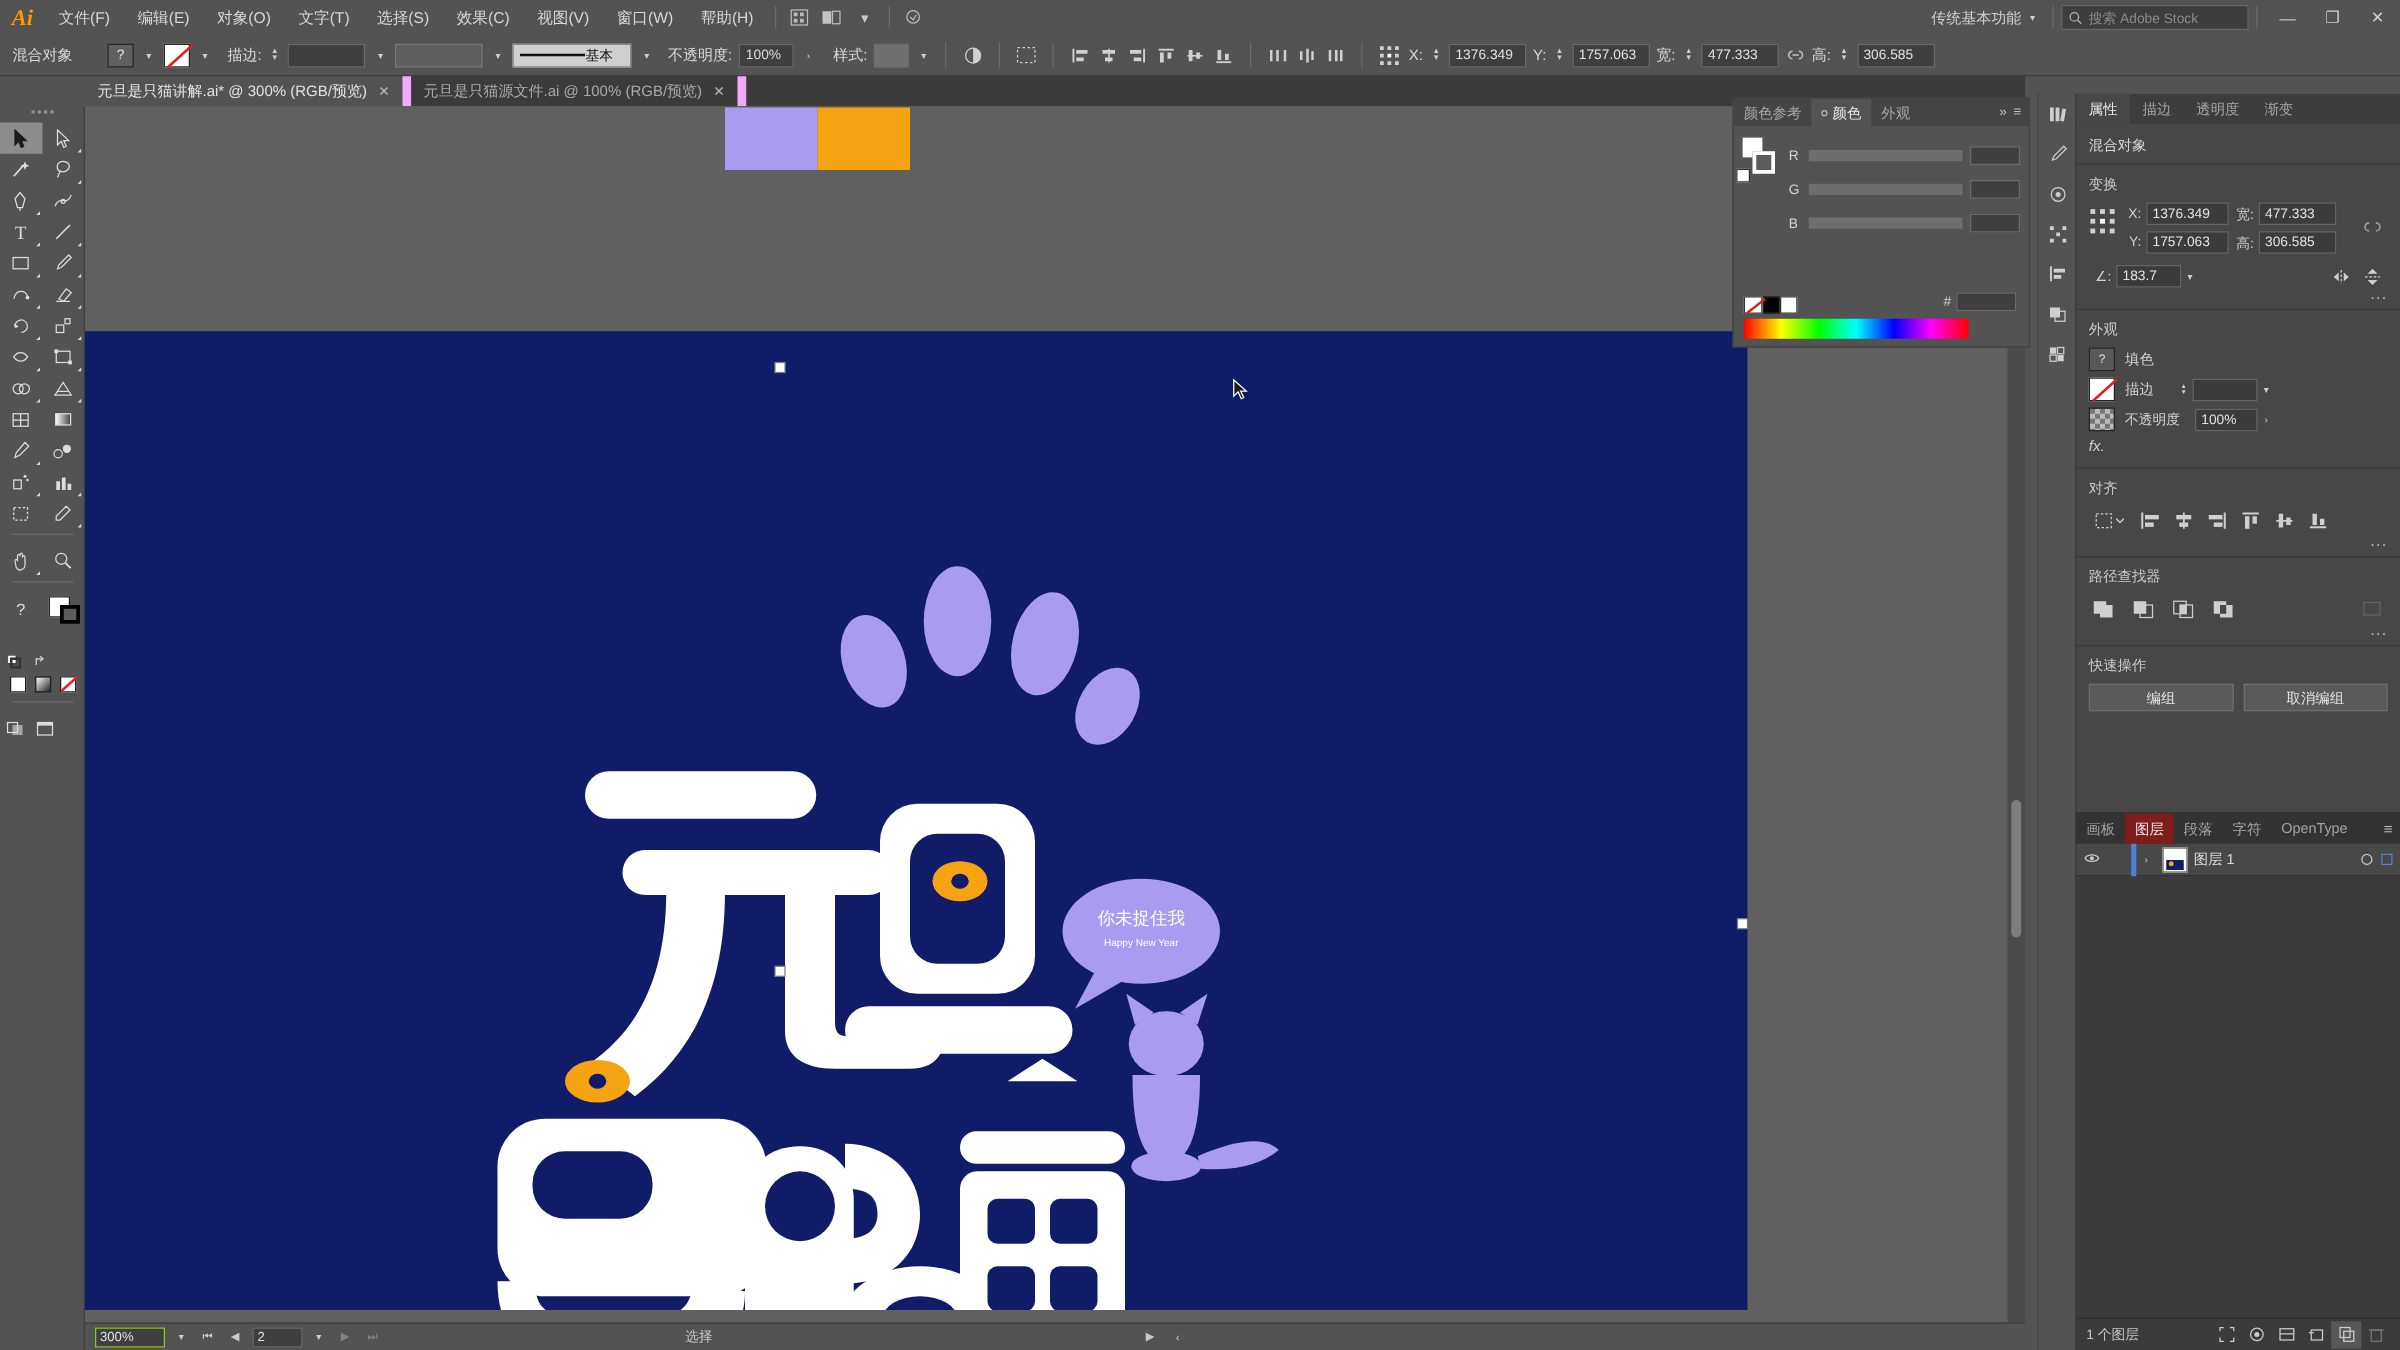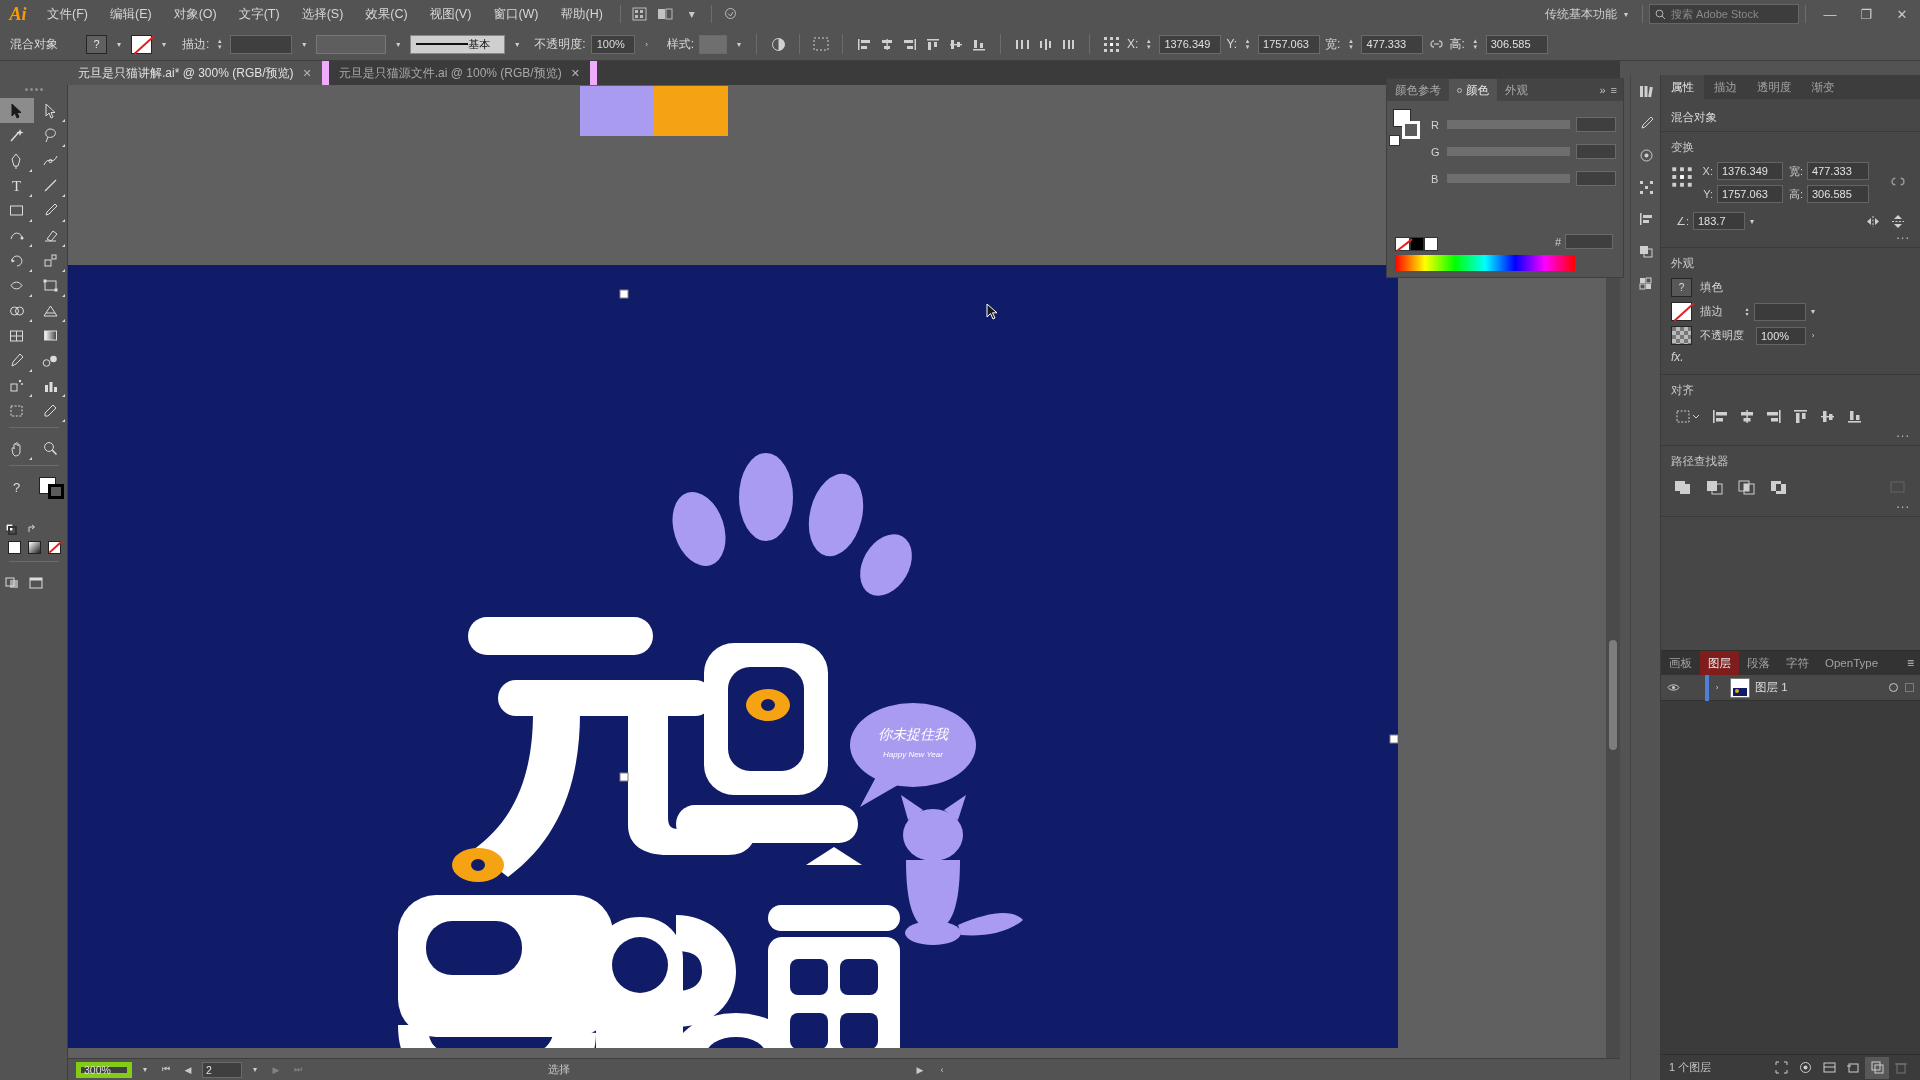--- a/index.html
+++ b/index.html
@@ -45,21 +45,21 @@
   .tool-row { display:flex; }
   .tool { width:34px; height:25px; display:flex; align-items:center; justify-content:center; position:relative; color:#dcdcdc; }
   .tool.active { background:#8c8c8c; }
   .tool .corner { position:absolute; right:2px; bottom:1px; width:0; height:0; border-left:3px solid transparent; border-bottom:3px solid #d8d8d8; }
   .tool svg { display:block; }
   .tool-sep { height:9px; }
   .tool-sep::after { content:""; display:block; width:50px; height:1px; background:#6b6b6b; margin:4px auto; }
 
   
   #canvas-area { position:absolute; left:68px; top:85px; width:1552px; height:995px; background:#606060; overflow:hidden; }
-  #artboard { position:absolute; left:0px; top:180px; width:1330px; height:783px; background:#101c68;font-style:italic; }
+  #artboard { position:absolute; left:0px; top:180px; width:1330px; height:783px; background:#101c68; }
   #scroll-v { position:absolute; right:0; top:0; width:14px; height:981px; background:#4a4a4a; }
   #scroll-v .thumb { position:absolute; left:3px; top:555px; width:8px; height:110px; background:#7d7d7d; border-radius:4px; }
   #scroll-h { position:absolute; left:0; bottom:0; height:14px; width:1538px; background:#4a4a4a; }
   #scroll-h .thumb { position:absolute; top:3px; left:1020px; width:100px; height:8px; background:#7d7d7d; border-radius:4px; }
 
   
   #annot-text { position:absolute; left:150px; top:196px; color:#e02020; font-size:23px; font-weight:bold; letter-spacing:2px; white-space:nowrap; }
   .arrow-svg { position:absolute; pointer-events:none; }
 
   
@@ -131,21 +131,21 @@
   .layer-row .thumb { width:20px; height:20px; background:#fff; border:1px solid #777; margin:0 5px; position:relative; overflow:hidden; }
   .layer-row .lname { color:#dcdcdc; font-size:11.5px; flex:1; }
   .layer-row .circ { width:9px; height:9px; border:1.5px solid #c9c9c9; border-radius:50%; margin-right:7px; }
   .layer-row .target { width:9px; height:9px; border:1.5px solid #4f7fd6; margin-right:7px; }
   #lay-footer { position:absolute; left:0; bottom:0; width:260px; height:26px; background:#3b3b3b; border-top:1px solid #2e2e2e; display:flex; align-items:center; padding:0 8px; }
   #lay-footer .cnt { color:#c6c6c6; font-size:11px; flex:1; }
   .lf-icon { width:24px; height:22px; display:flex; align-items:center; justify-content:center; color:#cdcdcd; font-size:12px; }
 
   
   #statusbar { position:absolute; left:68px; bottom:0; width:1552px; height:22px; background:#535353; border-top:1px solid #3e3e3e; display:flex; align-items:center; gap:6px; padding-left:8px; }
-  .sb-zoom { width:56px; height:16px; background:#3f3f3f; border:5px solid #84cc16; color:#e0e0e0; font-size:10.5px; display:flex; align-items:center; padding:0 3px; }
+  .sb-zoom { width:56px; height:16px; background:#3f3f3f; border:1px solid #84cc16; color:#e0e0e0; font-size:10.5px; display:flex; align-items:center; padding:0 3px; }
   .sb-ic { width:16px; height:16px; display:flex; align-items:center; justify-content:center; color:#c9c9c9; font-size:9px; }
   .sb-pg { width:40px; height:16px; background:#3f3f3f; border:1px solid #6a6a6a; color:#e0e0e0; font-size:10.5px; display:flex; align-items:center; padding:0 3px; }
   .sb-txt { color:#c9c9c9; font-size:11px; }
 
   
   #cursor { position:absolute; left:918px; top:218px; width:14px; height:18px; pointer-events:none; }
 </style>
 </head>
 <body>
 
@@ -1054,20 +1054,27 @@
       <span style="flex:1"></span>
       <span class="pr-iconbtn" style="opacity:.4">
           <svg width="18" height="16" viewBox="0 0 18 16">
             <rect x="2" y="3" width="13" height="10" fill="none" stroke="#8e8e8e"></rect>
           </svg>
         </span>
     </div>
     <span class="dots">...</span>
   </div>
 
+  <div class="sec" style="border-bottom:none">
+    <div class="sec-title">快速操作</div>
+    <div style="display:flex;gap:8px">
+      <span class="qbtn">编组</span>
+      <span class="qbtn">取消编组</span>
+    </div>
+  </div>
 
   <div id="layers">
     <div id="lay-tabs">
       <div class="lay-tab">画板</div>
       <div class="lay-tab active">图层</div>
       <div class="lay-tab">段落</div>
       <div class="lay-tab">字符</div>
       <div class="lay-tab">OpenType</div>
       <div id="lay-menu">≡</div>
     </div>

